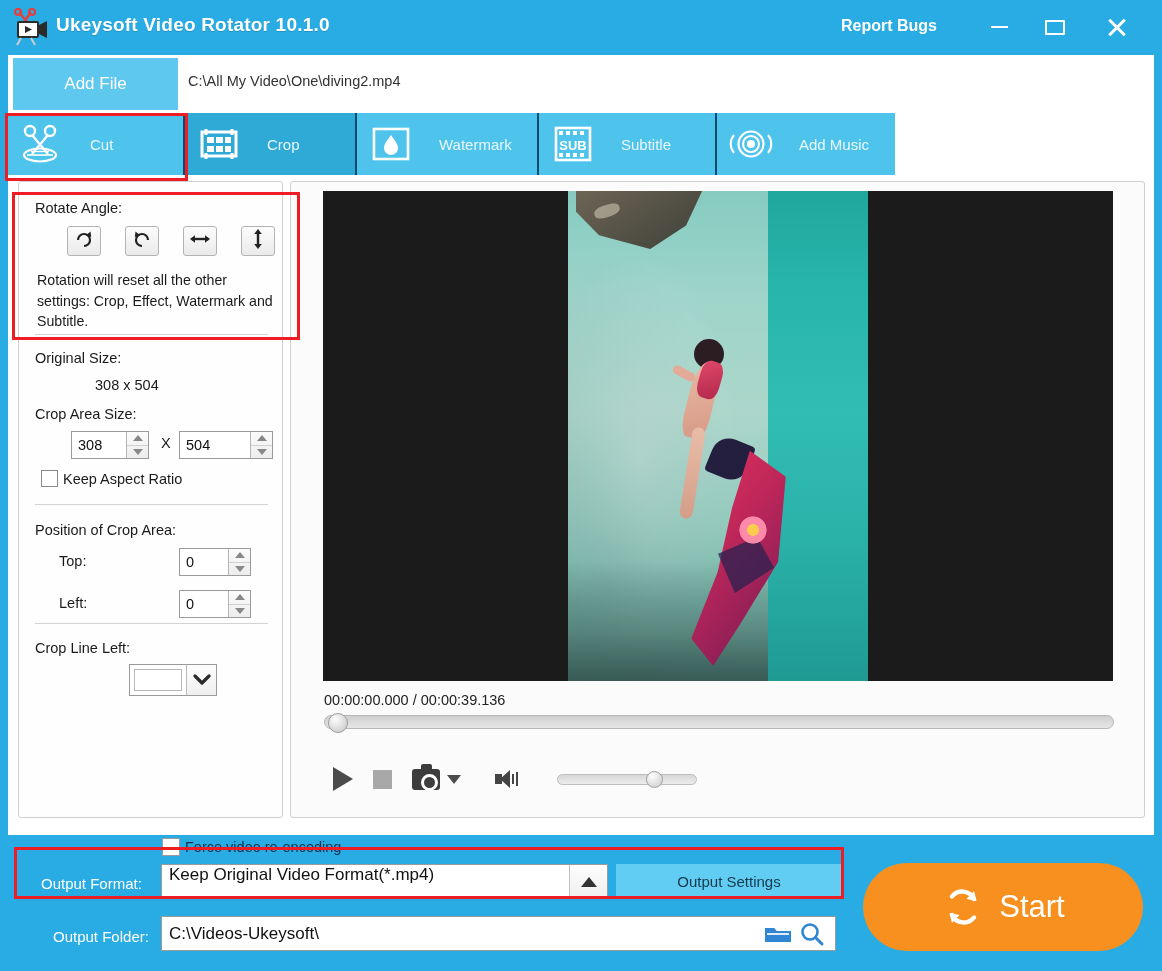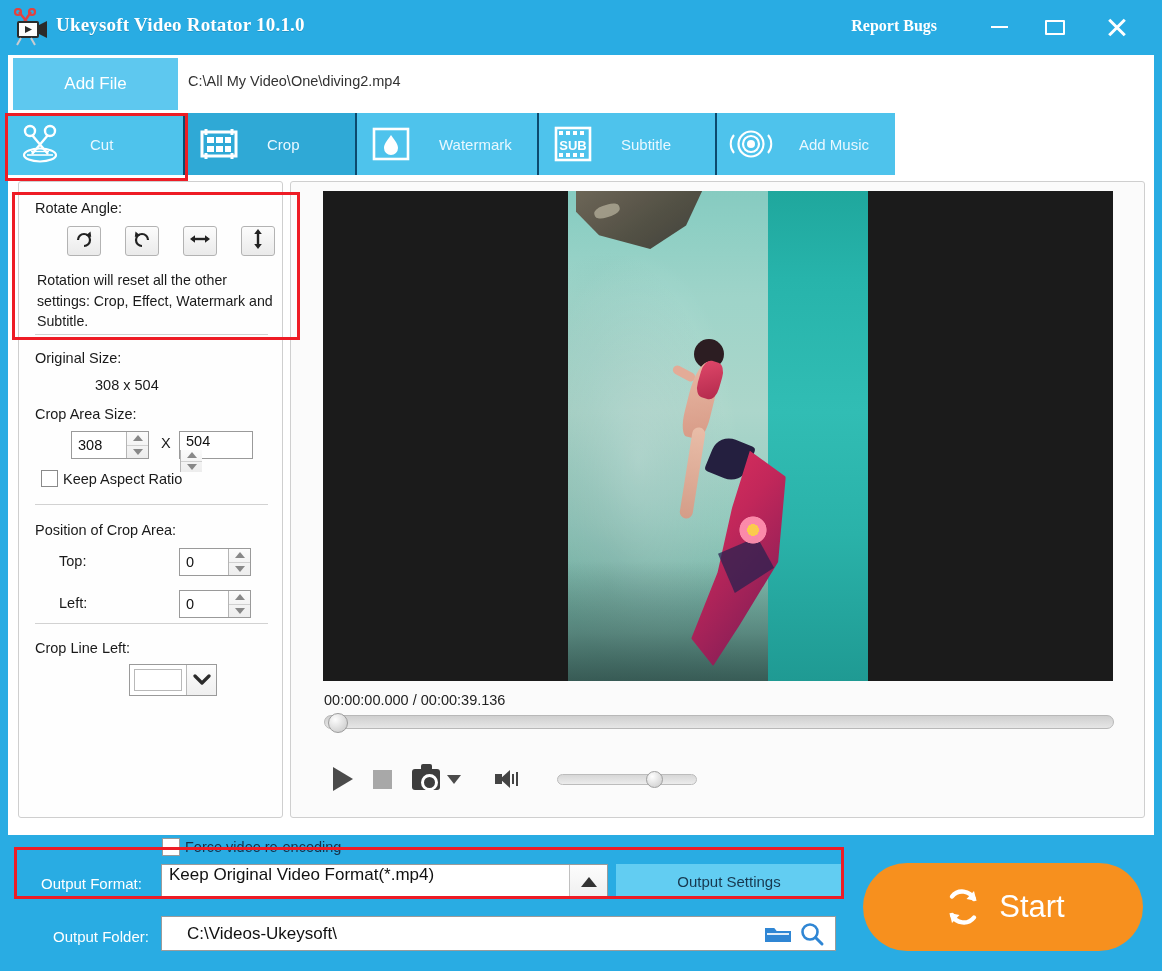--- a/index.html
+++ b/index.html
@@ -16,21 +16,20 @@
     position: relative;
     width: 1162px; height: 971px;
     background: #29ace3;
   }
 
   
   .titlebar {
     position: absolute; left: 0; top: 0;
     width: 1162px; height: 43px;
     background: #29ace3;
-    font-family: Liberation Serif, serif;
   }
   .app-logo {
     position: absolute; left: 12px; top: 8px;
     width: 38px; height: 38px;
   }
   .app-title {
     position: absolute; left: 56px; top: 14px;
     color: #ffffff; font-size: 19px; font-weight: bold;
     letter-spacing: .2px;
     text-shadow: 0 1px 0 rgba(0,0,0,.15);
@@ -181,21 +180,21 @@
   .spin .arrows div {
     flex: 1; display: flex; align-items: center; justify-content: center;
     cursor: pointer;
   }
   .spin .arrows div:first-child { border-bottom: 1px solid #d0d0d0; }
   .tri-up   { width:0;height:0;border-left:5px solid transparent;border-right:5px solid transparent;border-bottom:6px solid #888; }
   .tri-down { width:0;height:0;border-left:5px solid transparent;border-right:5px solid transparent;border-top:6px solid #888; }
 
   .spin-w { left: 52px; top: 249px; width: 78px; }
   .x-sep  { position:absolute; left: 142px; top: 253px; font-size: 14.5px; color:#1a1a1a;}
-  .spin-h { left: 160px; top: 249px; width: 74px; flex-direction: column; }
+  .spin-h { left: 160px; top: 249px; width: 94px; }
 
   .chk-row { position: absolute; left: 22px; top: 288px; display: flex; align-items: center; cursor: pointer;}
   .chk {
     width: 17px; height: 17px; border: 1px solid #8a8a8a; background: #fff;
     margin-right: 5px; flex: 0 0 17px;
   }
   .chk-row .lbl { font-size: 14.5px; }
 
   .pos-label  { left: 16px; top: 340px; }
   .top-label  { left: 40px; top: 371px; }
@@ -392,21 +391,21 @@
   .ofo-label {
     position: absolute; left: 53px; top: 93px;
     color: #ffffff; font-size: 15px;
   }
   .ofo-field {
     position: absolute; left: 161px; top: 81px;
     width: 675px; height: 35px;
     background: #ffffff; border: 1px solid #9b9b9b;
     display: flex; align-items: center;
   }
-  .ofo-value { flex:1; padding-left: 25px; font-size: 17px; color:#111; }
+  .ofo-value { flex:1; padding-left: 7px; font-size: 17px; color:#111; }
   .folder-ico { width: 30px; height: 22px; margin-right: 4px; cursor: pointer; flex:0 0 30px;}
   .search-ico { width: 30px; height: 26px; margin-right: 8px; cursor: pointer; flex:0 0 30px;}
 
   .start-btn {
     position: absolute; left: 863px; top: 863px;
     width: 280px; height: 88px;
     background: #f7901e;
     border-radius: 44px;
     display: flex; align-items: center; justify-content: center;
     cursor: pointer; border: none;

